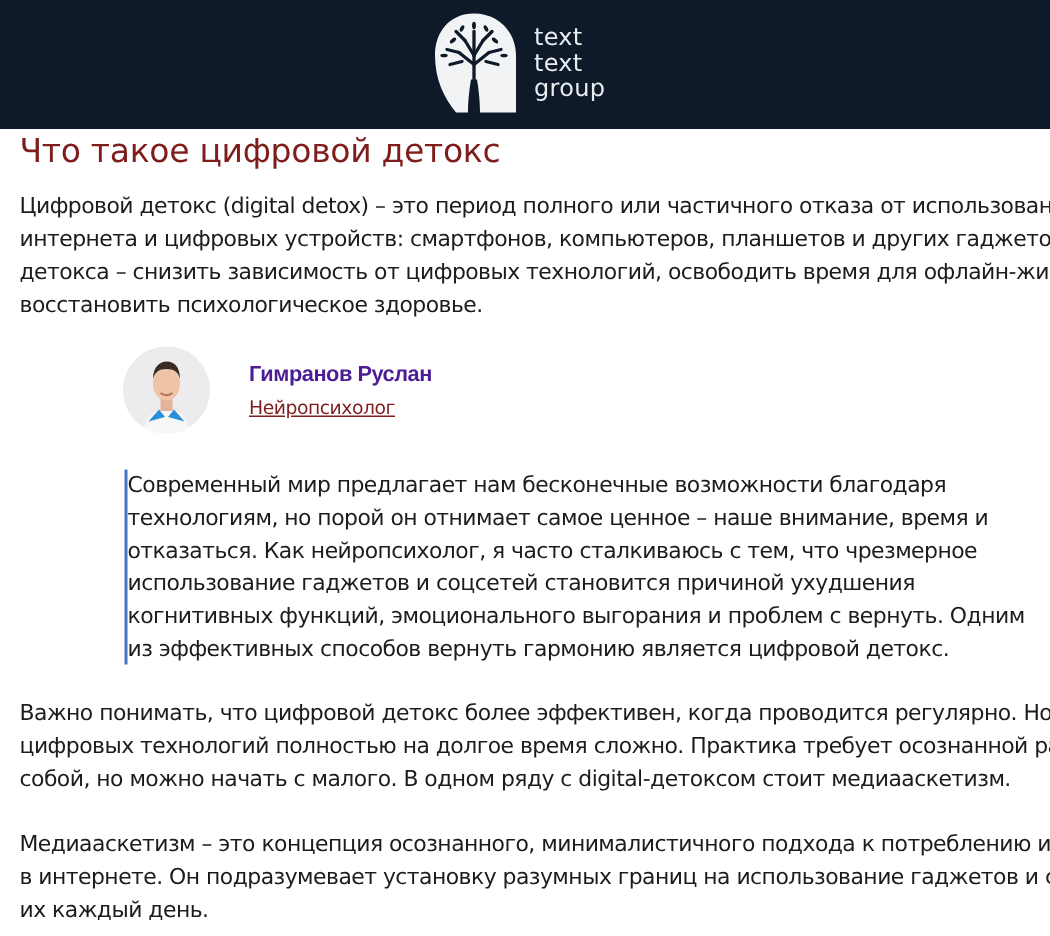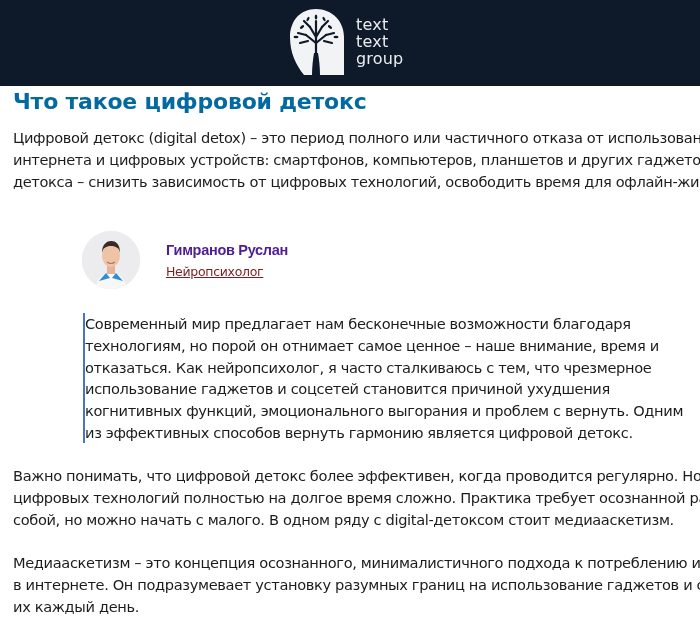--- a/index.html
+++ b/index.html
@@ -18,22 +18,22 @@
   }
   .logo-text {
     position: absolute; left: 70px; top: 9px;
     color: #e9ecef; font-family: "DejaVu Sans", sans-serif;
     font-size: 16px; line-height: 17px; letter-spacing: 0.2px;
   }
   .logo-text span { display: block; }
 
   .page-title {
     position: absolute; left: 13px; top: 88px;
-    font-size: 22px; line-height: 28px; font-weight: bold;
-    color: #0369a1; font-family: "DejaVu Sans", sans-serif; letter-spacing: -0.2px;
+    font-size: 22px; line-height: 28px; font-weight: normal;
+    color: #7f1d1d; font-family: "DejaVu Sans", sans-serif; letter-spacing: -0.2px;
   }
 
   .para {
     position: absolute; left: 13px; width: 680px;
     font-size: 14.6px; line-height: 22px; color: #1c1c1c;
     font-family: "DejaVu Sans", sans-serif; letter-spacing: -0.35px;
   }
   .p1 { top: 127px; }
   .p3 { top: 465px; }
   .p4 { top: 552px; }
@@ -103,20 +103,21 @@
     </div>
   </div>
 </header>
 
 <h1 class="page-title">Что такое цифровой детокс</h1>
 
 <div class="para p1">
   <span class="line">Цифровой детокс (digital detox) – это период полного или частичного отказа от использования</span>
   <span class="line">интернета и цифровых устройств: смартфонов, компьютеров, планшетов и других гаджетов. Цель</span>
   <span class="line">детокса – снизить зависимость от цифровых технологий, освободить время для офлайн-жизни и</span>
+  <span class="line">восстановить психологическое здоровье.</span>
 </div>
 
 <div class="author">
   <div class="avatar">
     <svg width="58" height="58" viewBox="0 0 58 58">
       <rect width="58" height="58" fill="#ececee"></rect>
       <path d="M14 58 C15 46 20 42 29 42 C38 42 43 46 44 58 Z" fill="#f7f7f7"></path>
       <path d="M17 50 L24 42 L28 47 Z" fill="#2a8fd6"></path>
       <path d="M41 50 L34 42 L30 47 Z" fill="#2a8fd6"></path>
       <rect x="25" y="34" width="8" height="9" fill="#e3b49a"></rect>

